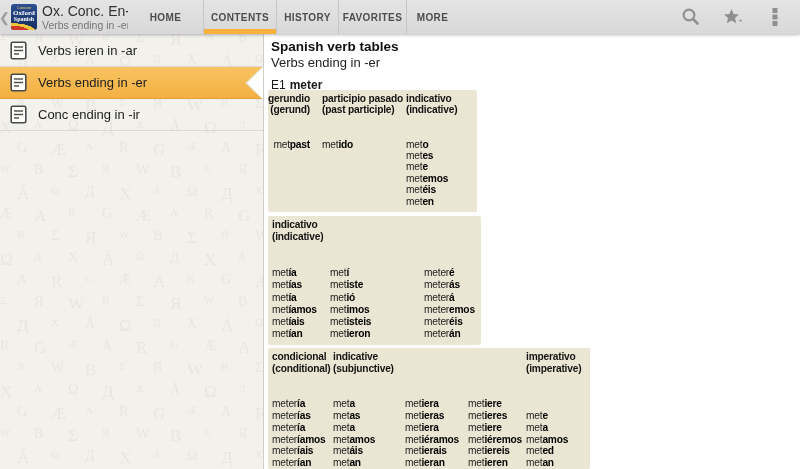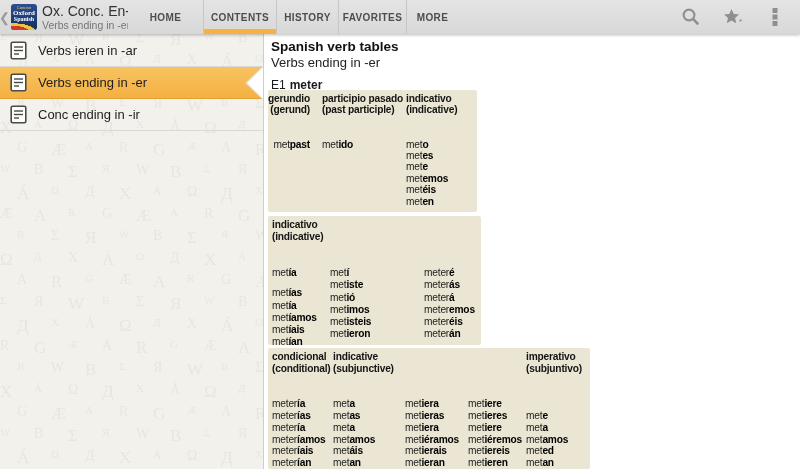--- a/index.html
+++ b/index.html
@@ -364,21 +364,21 @@
           <div class="ln" style="line-height: 11.4px;">met<b>en</b></div>
         </div>
       </div>
       <div class="panel" style="left: 4px; top: 182px; width: 213px; height: 129px;">
         <div class="tcol" style="left: 4px;">
           <div class="ln hb" style="line-height: 12.1px;">indicativo</div>
           <div class="ln hb" style="line-height: 12.1px;">(indicative)</div>
           <div class="ln" style="line-height: 12.1px;">&nbsp;</div>
           <div class="ln" style="line-height: 12.1px;">&nbsp;</div>
           <div class="ln" style="line-height: 12.1px;">met<b>ía</b></div>
-          <div class="ln" style="line-height: 12.1px; margin-top: 8px;">met<b>ías</b></div>
+          <div class="ln" style="line-height: 12.1px;">met<b>ías</b></div>
           <div class="ln" style="line-height: 12.1px;">met<b>ía</b></div>
           <div class="ln" style="line-height: 12.1px;">met<b>íamos</b></div>
           <div class="ln" style="line-height: 12.1px;">met<b>íais</b></div>
           <div class="ln" style="line-height: 12.1px;">met<b>ían</b></div>
         </div>
         <div class="tcol" style="left: 62px;">
           <div class="ln" style="line-height: 12.1px;">&nbsp;</div>
           <div class="ln" style="line-height: 12.1px;">&nbsp;</div>
           <div class="ln" style="line-height: 12.1px;">&nbsp;</div>
           <div class="ln" style="line-height: 12.1px;">&nbsp;</div>
@@ -446,21 +446,21 @@
           <div class="ln" style="line-height: 11.8px;">&nbsp;</div>
           <div class="ln" style="line-height: 11.8px;">met<b>iere</b></div>
           <div class="ln" style="line-height: 11.8px;">met<b>ieres</b></div>
           <div class="ln" style="line-height: 11.8px;">met<b>iere</b></div>
           <div class="ln" style="line-height: 11.8px;">met<b>iéremos</b></div>
           <div class="ln" style="line-height: 11.8px;">met<b>iereis</b></div>
           <div class="ln" style="line-height: 11.8px;">met<b>ieren</b></div>
         </div>
         <div class="tcol" style="left: 258px;">
           <div class="ln hb" style="line-height: 11.8px;">imperativo</div>
-          <div class="ln hb" style="line-height: 11.8px;">(subjuntivo)</div>
+          <div class="ln hb" style="line-height: 11.8px;">(imperative)</div>
           <div class="ln" style="line-height: 11.8px;">&nbsp;</div>
           <div class="ln" style="line-height: 11.8px;">&nbsp;</div>
           <div class="ln" style="line-height: 11.8px;">&nbsp;</div>
           <div class="ln" style="line-height: 11.8px;">met<b>e</b></div>
           <div class="ln" style="line-height: 11.8px;">met<b>a</b></div>
           <div class="ln" style="line-height: 11.8px;">met<b>amos</b></div>
           <div class="ln" style="line-height: 11.8px;">met<b>ed</b></div>
           <div class="ln" style="line-height: 11.8px;">met<b>an</b></div>
         </div>
       </div>

